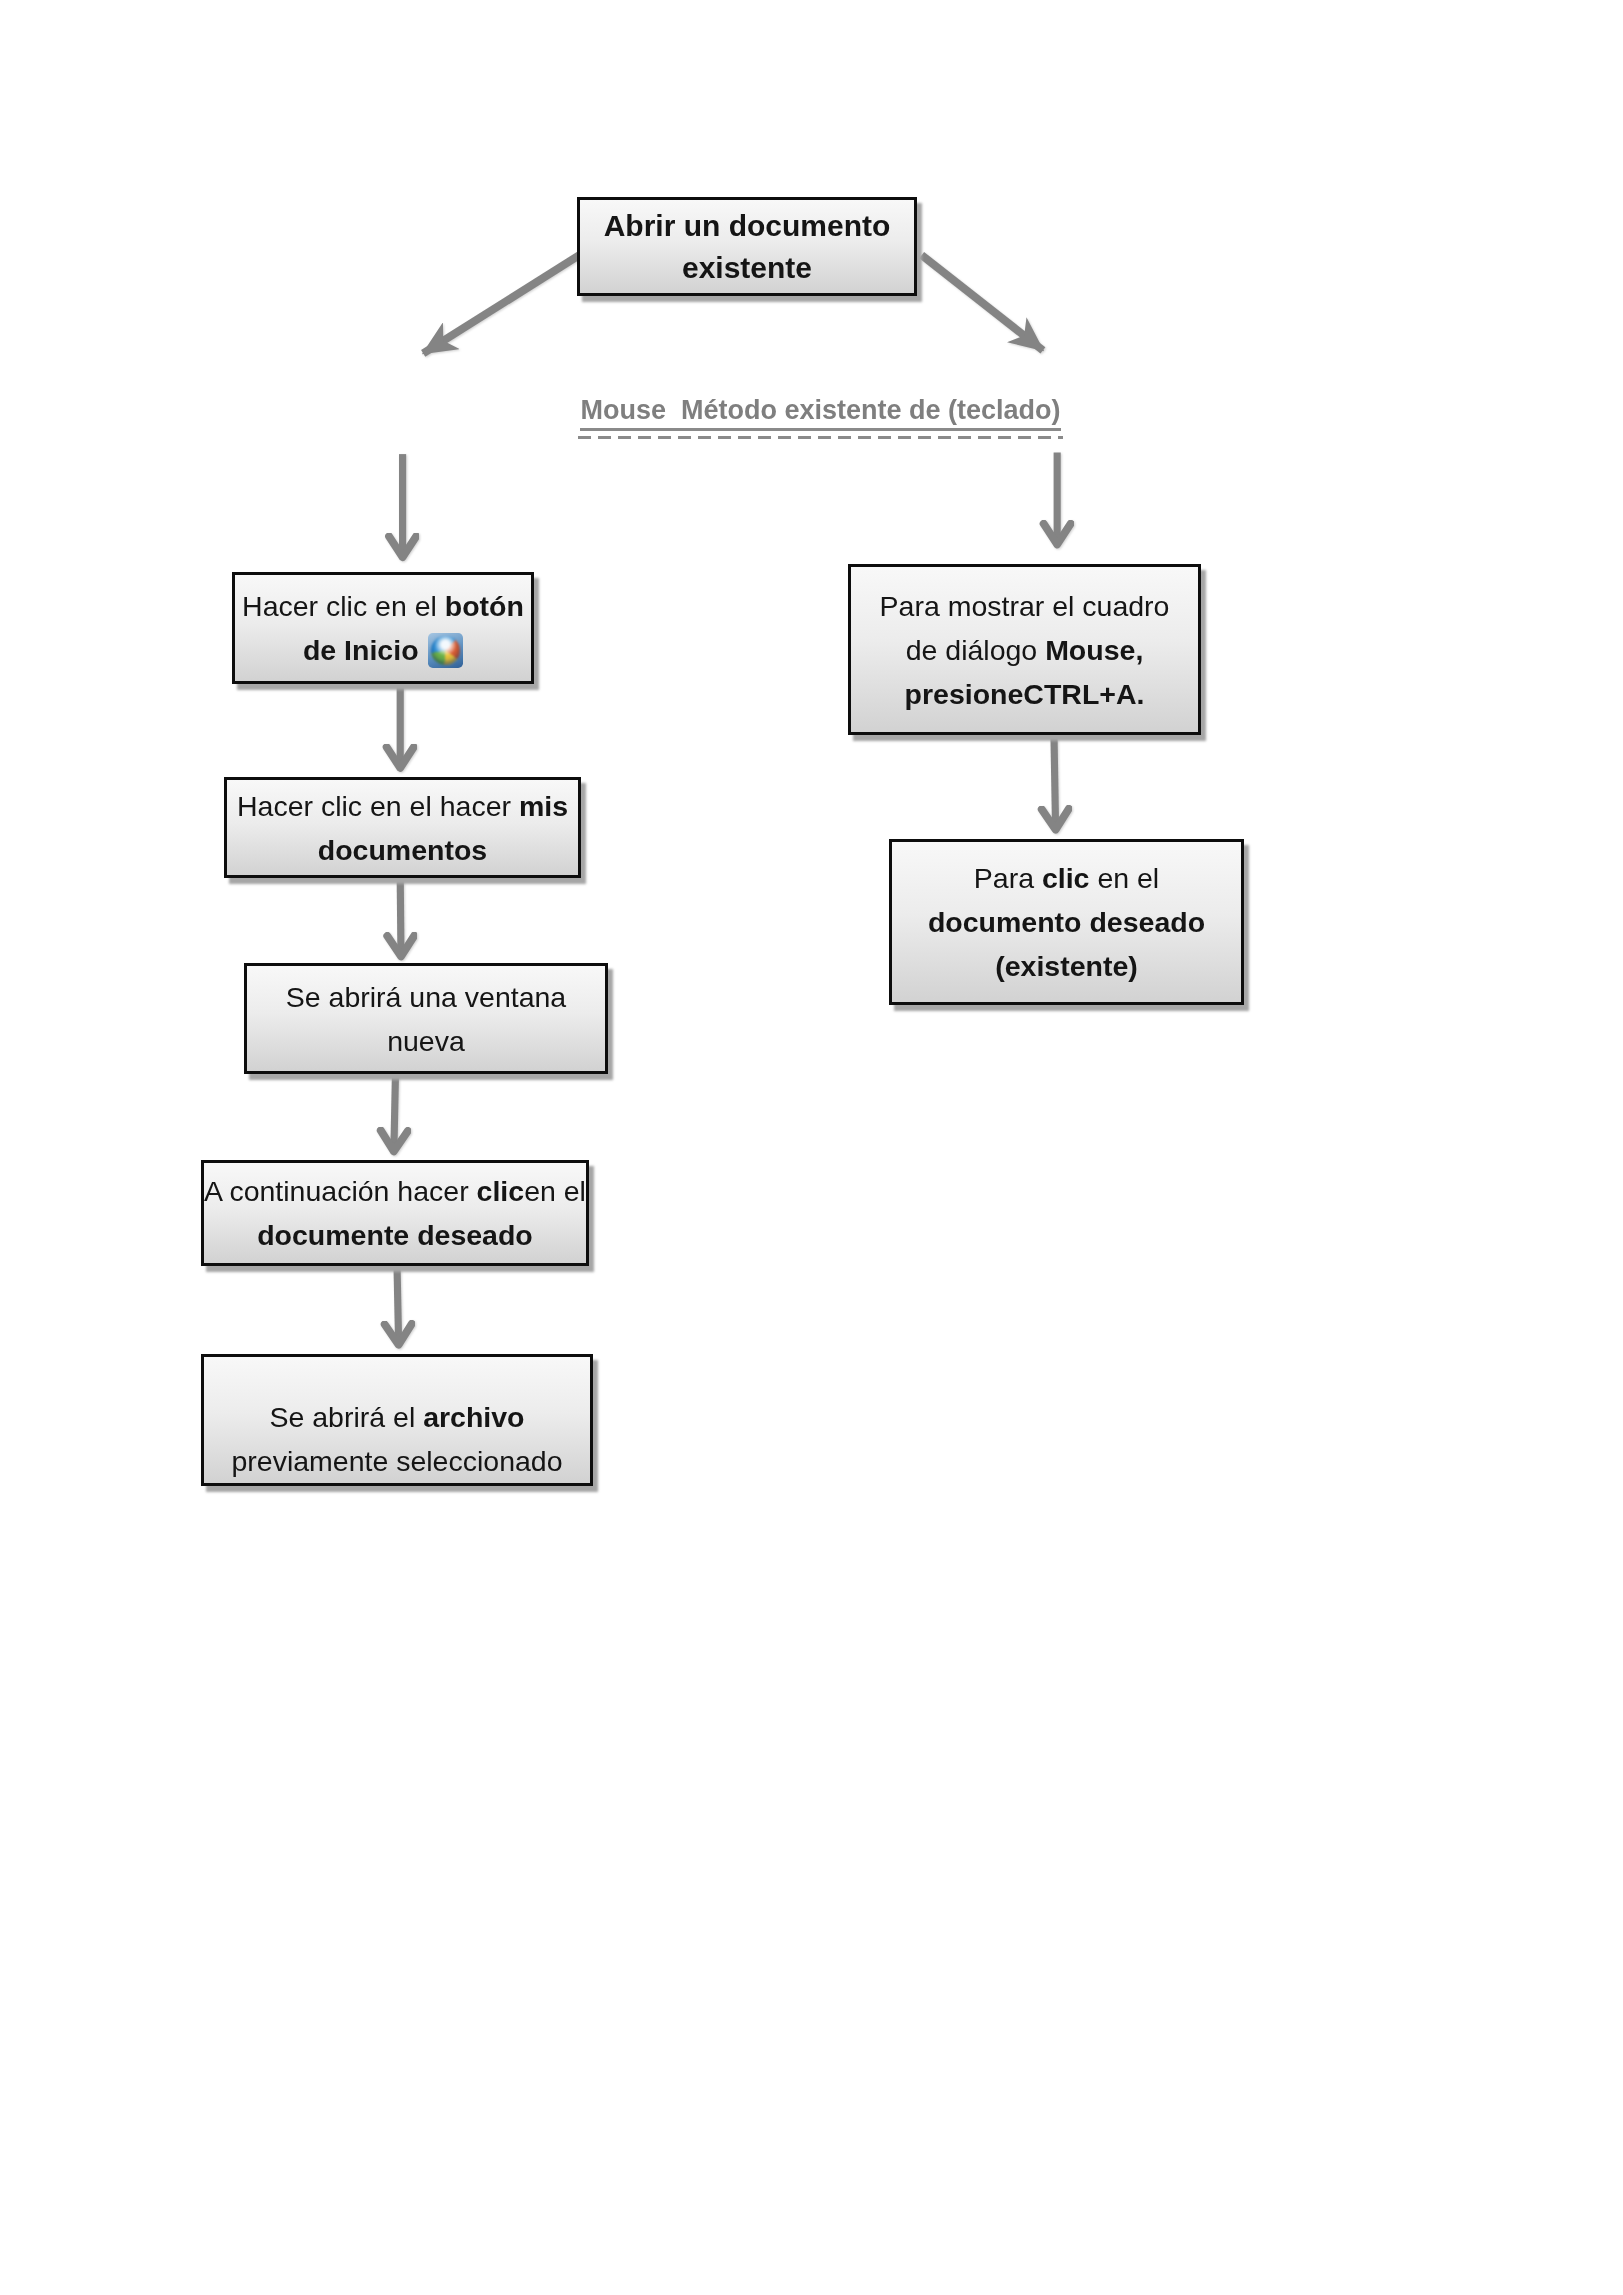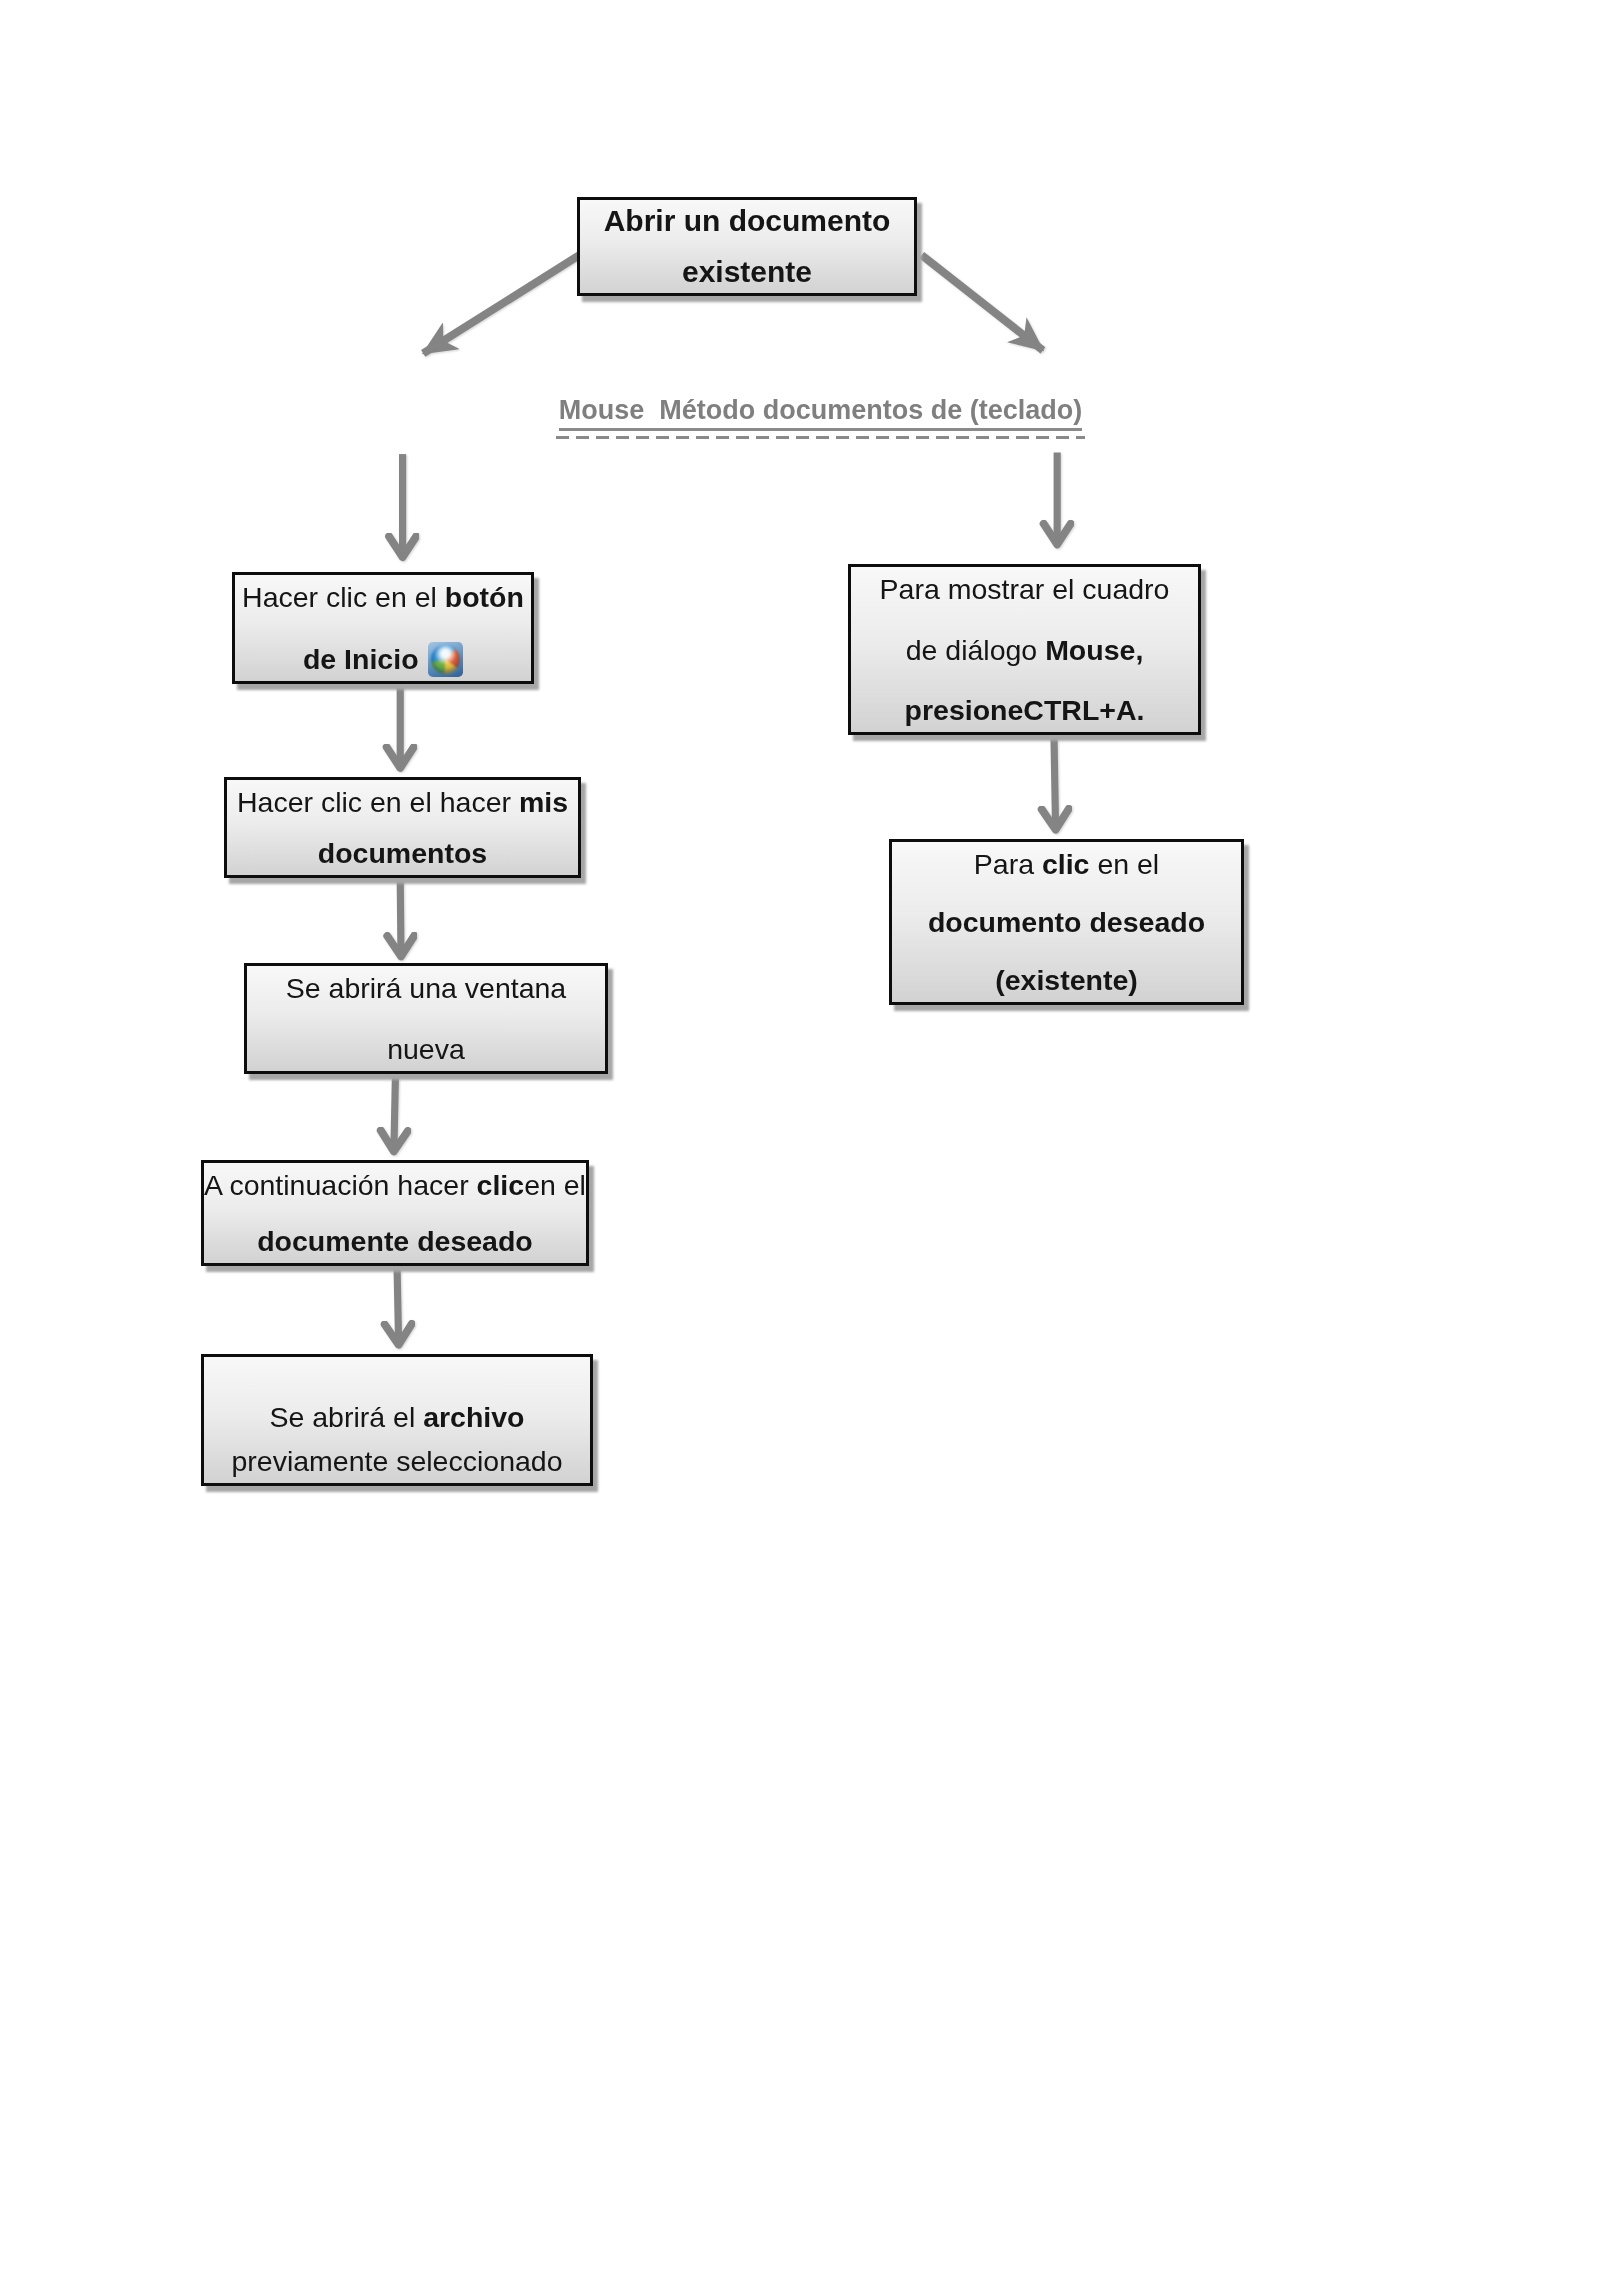--- a/index.html
+++ b/index.html
@@ -11,21 +11,21 @@
     overflow:hidden;
   }
   svg.connectors{position:absolute;left:0;top:0;z-index:1;
     filter:drop-shadow(1.6px 1.6px 0.8px rgba(0,0,0,0.18));}
   .box{
     position:absolute;z-index:2;
     box-sizing:border-box;
     border:3.2px solid #0d0d0d;
     background:linear-gradient(180deg,#f8f8f8 0%,#ececec 45%,#d2d2d2 100%);
     box-shadow:4.8px 5.5px 2.4px #a6a6a6;
-    display:flex;flex-direction:column;align-items:center;justify-content:space-between;
+    display:flex;flex-direction:column;align-items:center;justify-content:center;
     color:#151515;font-size:28.5px;line-height:44px;text-align:center;
   }
   .box .line{white-space:nowrap;}
   .b{font-weight:700;}
   .title-box{font-weight:700;font-size:30px;line-height:42px;}
   .align-top{justify-content:flex-end;padding-top:16px;}
   .branch-heading{
     position:absolute;z-index:2;
     left:420px;top:395px;width:801px;
     text-align:center;font-size:27px;font-weight:700;color:#7f7f7f;
@@ -80,21 +80,21 @@
   <div class="box title-box" style="left:577px;top:197px;width:340px;height:99px;">
     <div class="line">
       <span>Abrir un documento</span>
     </div>
     <div class="line">
       <span>existente</span>
     </div>
   </div>
 
   <div class="branch-heading">
-    <span class="branch-heading-text">Mouse  Método documentos de (teclado)</span>
+    <span class="branch-heading-text">Mouse  Método existente de (teclado)</span>
   </div>
 
   <div class="box" style="left:232px;top:572px;width:302px;height:112px;">
     <div class="line">
       <span>Hacer clic en el </span><span class="b">botón</span>
     </div>
     <div class="line">
       <span class="b">de Inicio</span><span class="win-icon"><span class="win-orb"></span></span>
     </div>
   </div>

